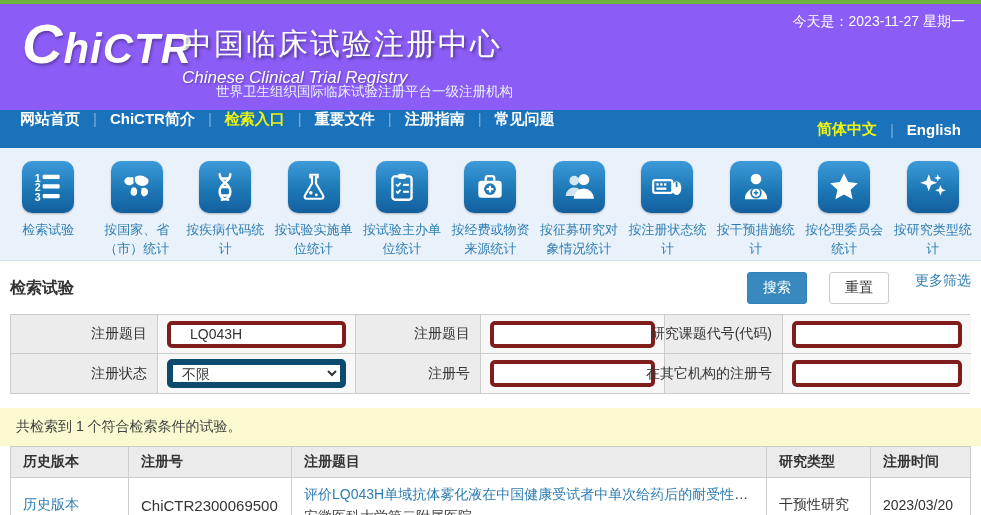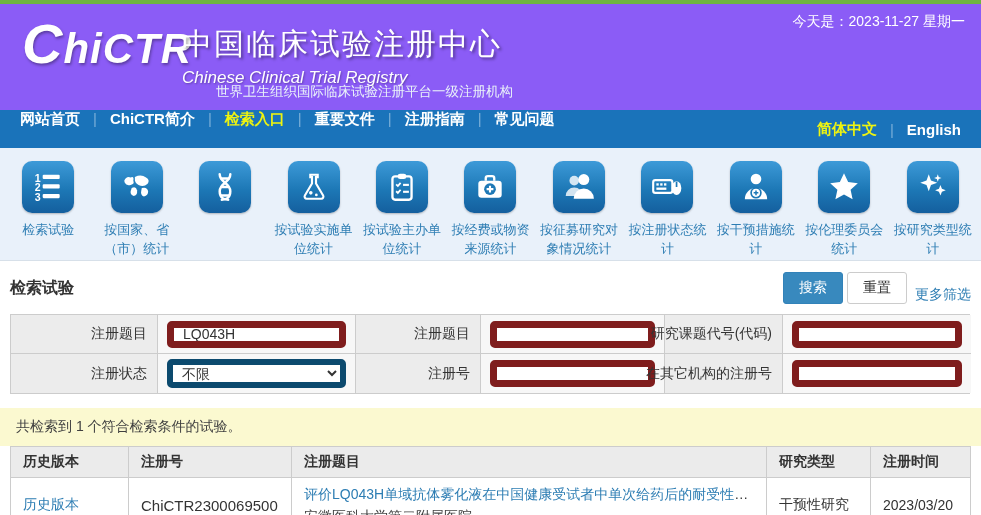--- a/index.html
+++ b/index.html
@@ -37,38 +37,38 @@
   .tile{width:52px;height:52px;border-radius:10px;flex:none;
         background:linear-gradient(180deg,#3d9ad8 0%,#1d78b6 55%,#145f9e 100%);
         box-shadow:0 1px 2px rgba(0,0,0,.25);
         display:flex;align-items:center;justify-content:center;}
   .tile svg{width:34px;height:34px;}
   .ql-label{margin-top:8px;font-size:13px;color:#2d7db3;line-height:1.45;padding:0 2px;}
   
   .content{padding:0 10px;}
   .search-head{display:flex;align-items:center;margin:11px 0 10px;}
   .search-title{font-size:16px;font-weight:bold;color:#333;}
-  .btns{margin-left:auto;display:flex;align-items:flex-end;gap:4px;}
+  .btns{margin-left:auto;display:flex;align-items:flex-start;gap:22px;}
   .btn{font-size:14px;border-radius:3px;padding:6px 15px;cursor:pointer;
        font-family:inherit;}
   .btn-search{background:#3889be;border:1px solid #3282b9;color:#fff;}
   .btn-reset{background:#fff;border:1px solid #ccc;color:#333;}
   .more-link{color:#2d7db3;font-size:14px;text-decoration:none;cursor:pointer;margin-left:4px;}
   
   .form-grid{display:grid;grid-template-columns:147px 198px 125px 184px 118px 188px;
              border:1px solid #ccc;width:960px;box-sizing:border-box;}
   .form-grid .cell{height:39px;display:flex;align-items:center;box-sizing:border-box;
                    border-right:1px solid #ccc;}
   .form-grid .cell.last{border-right:none;}
   .form-grid .cell.r1{border-bottom:1px solid #ccc;}
   .f-label{justify-content:flex-end;padding-right:10px;background:#ececec;
            font-size:14px;color:#333;white-space:nowrap;}
   .f-input{background:#f7f7f7;padding:0 9px;}
-  .txt{width:100%;height:27px;border:7px solid #7f1d1d;border-radius:5px;background:#fff;
-       padding:0 9px;font-size:14px;color:#333;box-sizing:border-box;font-family:inherit;}
+  .txt{width:100%;height:27px;border:4px solid #7f1d1d;border-radius:5px;background:#fff;
+       padding:0 19px;font-size:14px;color:#333;box-sizing:border-box;font-family:inherit;}
   .sel{width:100%;height:29px;border:6px solid #0c4a6e;border-radius:5px;background:#fff;
        padding:0 5px;font-size:14px;color:#333;box-sizing:border-box;font-family:inherit;}
   
   .summary-bar{background:#fbf9d0;margin:14px -10px 0;padding:10px 16px;
                font-size:14px;color:#404040;}
   .rt{width:960px;border-collapse:collapse;font-size:14px;table-layout:fixed;}
   .rt th{background:#ebebeb;border:1px solid #ccc;height:30px;text-align:left;
          padding:0 12px;font-weight:bold;color:#333;}
   .rt td{border:1px solid #ccc;padding:6px 12px;vertical-align:middle;height:48px;
          box-sizing:border-box;}
@@ -141,20 +141,21 @@
   <div class="ql-item">
     <div class="tile">
       <svg viewBox="0 0 32 32" fill="none" stroke="#fff" stroke-width="2.3" stroke-linecap="round">
           <path d="M11 4 C11 12 21 12 21 20 C21 26 17 28 13 28"></path>
           <path d="M21 4 C21 12 11 12 11 20 C11 26 15 28 19 28"></path>
           <path d="M12.5 8 L19.5 8"></path>
           <path d="M13.5 16 L18.5 16"></path>
           <path d="M12.5 24 L19.5 24"></path>
         </svg>
     </div>
+    <div class="ql-label">按疾病代码统计</div>
   </div>
   <div class="ql-item">
     <div class="tile">
       <svg viewBox="0 0 32 32">
           <path d="M12.5 4.5 h7 v2.2 h-1.6 v6 l6.7 11.3 a2 2 0 0 1 -1.7 3 H9.1 a2 2 0 0 1 -1.7 -3 l6.7 -11.3 v-6 h-1.6 Z" fill="none" stroke="#fff" stroke-width="2"></path>
           <circle cx="13" cy="21.5" r="1.7" fill="#fff"></circle>
           <circle cx="18.2" cy="23.5" r="1.3" fill="#fff"></circle>
         </svg>
     </div>
     <div class="ql-label">按试验实施单位统计</div>

